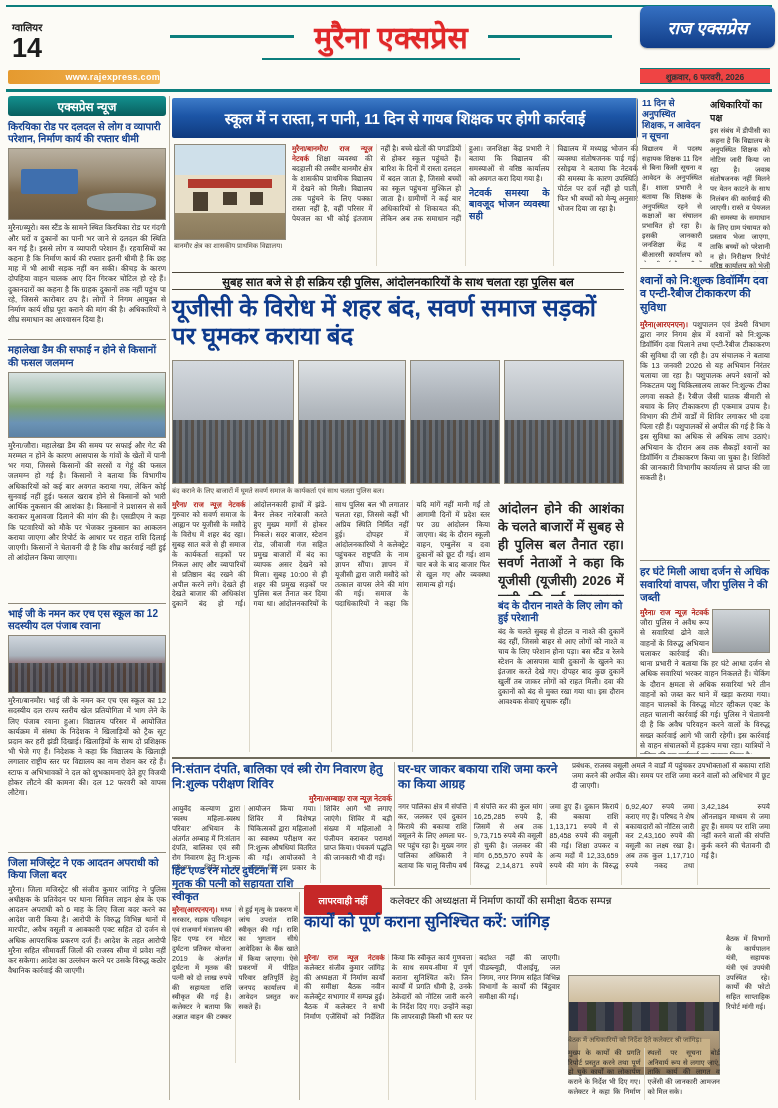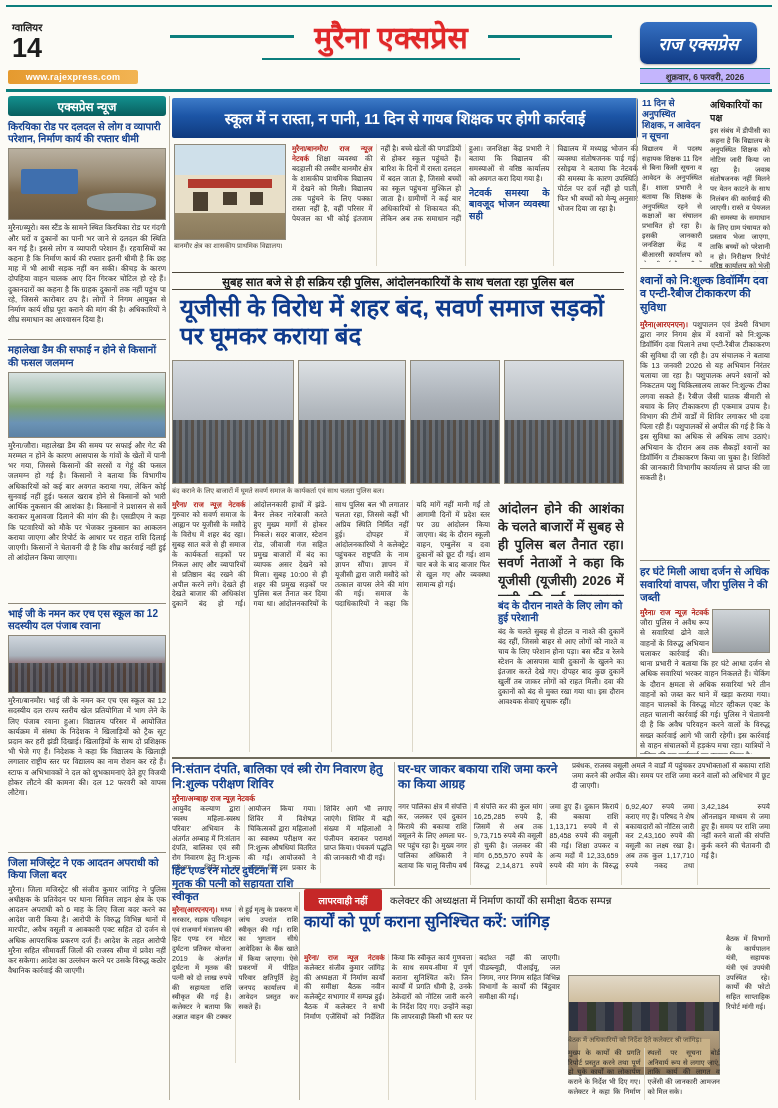--- a/index.html
+++ b/index.html
@@ -5,21 +5,21 @@
   *{margin:0;padding:0;box-sizing:border-box;}
   html,body{background:#e9e7e1;}
   body{font-family:"Liberation Sans","DejaVu Sans",sans-serif;}
   .page{position:relative;width:778px;height:1108px;margin:0 auto;background:#fcfbf6;overflow:hidden;color:#1d1d1d;}
   .abs{position:absolute;}
   .vline{position:absolute;width:1px;background:#b7b1a0;}
   .hline{position:absolute;height:1px;background:#8f897a;}
   .h-blue{color:#14418f;font-weight:bold;line-height:1.22;}
   .bt{font-size:7.4px;line-height:1.38;text-align:justify;color:#272727;overflow:hidden;}
   .cols{column-gap:8px;column-rule:1px solid #ddd8c9;}
-  .byline{color:#b3261e;font-weight:bold;}
+  .byline{color:#b3261e;font-weight:bold;text-align:right;}
   .cap{font-size:6.8px;color:#4a453a;line-height:1.25;overflow:hidden;}
   .ph{position:relative;overflow:hidden;border:1px solid #8f897a;}
   .crowd{position:absolute;left:0;right:0;bottom:0;height:52%;opacity:.85;
     background:repeating-linear-gradient(90deg,#3c4147 0 3px,#565c63 3px 6px,#4a3f35 6px 9px,#61666d 9px 12px);}
   .sep{border-top:1px solid #8f897a;margin:4px 0;}
   .sechead{height:20px;background:linear-gradient(180deg,#13918f,#085f5e);color:#fff;font-weight:bold;
     font-size:12px;display:flex;align-items:center;justify-content:center;border-radius:3px;}
   .banner{background:linear-gradient(180deg,#3d7bc8 0%,#1c55a6 45%,#0f3a7e 100%);color:#fff;font-weight:bold;
     display:flex;align-items:center;justify-content:center;text-align:center;border-radius:2px;}
   .redbox{background:#c62828;color:#fff;font-weight:bold;display:flex;align-items:center;justify-content:center;}
@@ -32,35 +32,35 @@
 <div class="page">
 
   <header>
     <div class="abs" style="left:6px;top:5px;width:766px;height:2px;background:#0c7e7d;"></div>
 
     <div class="abs" style="left:12px;top:20px;">
       <div style="font-size:10px;font-weight:bold;">ग्वालियर</div>
       <div style="font-size:27px;font-weight:bold;line-height:1.05;">14</div>
     </div>
 
-    <div class="abs" style="left:8px;top:70px;width:130px;height:14px;background:linear-gradient(90deg,#e59a2f,#f2b453);display:flex;align-items:center;justify-content:center;border-radius:2px;">
+    <div class="abs" style="left:8px;top:70px;width:152px;height:14px;background:linear-gradient(90deg,#e59a2f,#f2b453);display:flex;align-items:center;justify-content:flex-end;border-radius:2px;">
       <span style="font-size:9px;color:#fff;font-weight:bold;letter-spacing:.3px;">www.rajexpress.com</span>
     </div>
 
     <div class="abs" style="left:170px;top:16px;width:442px;display:flex;align-items:center;gap:20px;">
       <div style="flex:1;height:3px;background:#0c7e7d;"></div>
       <div style="font-size:30px;font-weight:bold;color:#e02828;white-space:nowrap;text-shadow:0 1px 0 #f6c9c9;">मुरैना एक्सप्रेस</div>
       <div style="flex:1;height:3px;background:#0c7e7d;"></div>
     </div>
     <div class="abs" style="left:262px;top:58px;width:258px;height:2px;background:#0c7e7d;"></div>
 
-    <div class="abs" style="left:640px;top:22px;width:117px;height:42px;background:linear-gradient(180deg,#3570c2,#113d88);border-radius:7px;display:flex;align-items:center;justify-content:center;box-shadow:0 1px 2px rgba(0,0,0,.3);">
+    <div class="abs" style="left:640px;top:6px;width:135px;height:42px;background:linear-gradient(180deg,#3570c2,#113d88);border-radius:7px;display:flex;align-items:center;justify-content:center;box-shadow:0 1px 2px rgba(0,0,0,.3);">
       <span style="color:#fff;font-weight:bold;font-style:italic;font-size:17px;">राज एक्सप्रेस</span>
     </div>
-    <div class="abs" style="left:640px;top:68px;width:130px;height:16px;background:#c4b5fd;border-top:1px solid #0c7e7d;border-bottom:1px solid #0c7e7d;display:flex;align-items:center;justify-content:center;">
+    <div class="abs" style="left:640px;top:68px;width:130px;height:16px;background:#ef4444;border-top:1px solid #0c7e7d;border-bottom:1px solid #0c7e7d;display:flex;align-items:center;justify-content:center;">
       <span style="font-size:8.5px;font-weight:bold;color:#333;">शुक्रवार, 6 फरवरी, 2026</span>
     </div>
 
     <div class="abs" style="left:6px;top:89px;width:766px;height:3px;background:#0c7e7d;"></div>
   </header>
 
   <aside class="abs" style="left:8px;top:96px;width:158px;height:1004px;">
     <div class="sechead">एक्सप्रेस न्यूज</div>
 
     <h3 class="h-blue" style="font-size:10px;margin:5px 0 3px;">किरयिका रोड पर दलदल से लोग व व्यापारी परेशान, निर्माण कार्य की रफ्तार धीमी</h3>
@@ -115,21 +115,21 @@
     </div>
     <div style="width:60px;">
       <b style="display:block;font-size:9.5px;color:#1a1a1a;font-weight:bold;">अधिकारियों का पक्ष</b>
       <p class="bt" style="height:146px;font-size:7px;margin-top:2px;">इस संबंध में डीपीसी का कहना है कि विद्यालय के अनुपस्थित शिक्षक को नोटिस जारी किया जा रहा है। जवाब संतोषजनक नहीं मिलने पर वेतन काटने के साथ निलंबन की कार्रवाई की जाएगी। रास्ते व पेयजल की समस्या के समाधान के लिए ग्राम पंचायत को प्रस्ताव भेजा जाएगा, ताकि बच्चों को परेशानी न हो। निरीक्षण रिपोर्ट वरिष्ठ कार्यालय को भेजी जा रही है और शीघ्र ही समस्या का निराकरण कराने का आश्वासन भी दिया गया।</p>
     </div>
   </section>
   <div class="hline" style="left:640px;top:268px;width:130px;"></div>
 
   <section>
     <div class="abs kicker" style="left:172px;top:272px;width:452px;height:18px;font-size:11.5px;">सुबह सात बजे से ही सक्रिय रही पुलिस, आंदोलनकारियों के साथ चलता रहा पुलिस बल</div>
-    <h1 class="abs" style="left:180px;top:294px;width:452px;height:62px;font-size:24px;font-weight:bold;color:#0e3a8c;line-height:1.18;">यूजीसी के विरोध में शहर बंद, सवर्ण समाज सड़कों पर घूमकर कराया बंद</h1>
+    <h1 class="abs" style="left:172px;top:294px;width:452px;height:62px;font-size:24px;font-weight:bold;color:#0e3a8c;line-height:1.18;">यूजीसी के विरोध में शहर बंद, सवर्ण समाज सड़कों पर घूमकर कराया बंद</h1>
 
     <div class="abs" style="left:172px;top:360px;width:452px;height:124px;display:flex;gap:4px;">
       <div class="ph" style="width:122px;background:linear-gradient(180deg,#d4d9de 0%,#b9bfc6 38%,#8f959c 100%);">
           <div class="crowd"></div>
         </div>
       <div class="ph" style="width:108px;background:linear-gradient(180deg,#dde1e4 0%,#b2b8be 40%,#84898f 100%);">
           <div class="crowd"></div>
         </div>
       <div class="ph" style="width:90px;background:linear-gradient(180deg,#ccd2d8 0%,#a7adb4 36%,#7b8086 100%);">
           <div class="crowd"></div>
@@ -195,21 +195,21 @@
     <p class="bt cols" style="height:158px;margin-top:3px;column-count:2;column-gap:7px;font-size:7px;">
       <span class="byline">मुरैना(आरएनएन)।</span>
       <span>मध्य सरकार, सड़क परिवहन एवं राजमार्ग मंत्रालय की हिट एण्ड रन मोटर दुर्घटना प्रतिकर योजना 2019 के अंतर्गत दुर्घटना में मृतक की पत्नी को दो लाख रुपये की सहायता राशि स्वीकृत की गई है। कलेक्टर ने बताया कि अज्ञात वाहन की टक्कर से हुई मृत्यु के प्रकरण में जांच उपरांत राशि स्वीकृत की गई। राशि का भुगतान सीधे आवेदिका के बैंक खाते में किया जाएगा। ऐसे प्रकरणों में पीड़ित परिवार क्षतिपूर्ति हेतु जनपद कार्यालय में आवेदन प्रस्तुत कर सकते हैं।</span>
     </p>
   </section>
 
   <div class="vline" style="left:299px;top:892px;height:208px;"></div>
 
   <section class="abs" style="left:304px;top:890px;width:466px;height:210px;">
     <div style="display:flex;align-items:center;gap:8px;height:20px;">
-      <div class="redbox" style="min-width:78px;height:22px;font-size:9.5px;padding:0 8px;border-radius:2px;">लापरवाही नहीं</div>
+      <div class="redbox" style="min-width:78px;height:30px;font-size:9.5px;padding:0 8px;border-radius:2px;">लापरवाही नहीं</div>
       <div style="font-size:10px;font-weight:normal;color:#1a1a1a;">कलेक्टर की अध्यक्षता में निर्माण कार्यों की समीक्षा बैठक सम्पन्न</div>
     </div>
     <h2 style="margin-top:3px;width:345px;font-size:16px;font-weight:bold;color:#0e3a8c;line-height:1.15;">कार्यों को पूर्ण कराना सुनिश्चित करें: जांगिड़</h2>
 
     <div class="abs bt cols" style="left:0;top:64px;width:256px;height:146px;column-count:3;column-gap:7px;font-size:7.1px;">
       <span class="byline">मुरैना/ राज न्यूज़ नेटवर्क</span>
       <span>कलेक्टर संजीव कुमार जांगिड़ की अध्यक्षता में निर्माण कार्यों की समीक्षा बैठक नवीन कलेक्ट्रेट सभागार में सम्पन्न हुई। बैठक में कलेक्टर ने सभी निर्माण एजेंसियों को निर्देशित किया कि स्वीकृत कार्य गुणवत्ता के साथ समय-सीमा में पूर्ण कराना सुनिश्चित करें। जिन कार्यों में प्रगति धीमी है, उनके ठेकेदारों को नोटिस जारी करने के निर्देश दिए गए। उन्होंने कहा कि लापरवाही किसी भी स्तर पर बर्दाश्त नहीं की जाएगी। पीडब्ल्यूडी, पीआईयू, जल निगम, नगर निगम सहित विभिन्न विभागों के कार्यों की बिंदुवार समीक्षा की गई।</span>
     </div>
 
     <div class="abs ph" style="left:264px;top:44px;width:152px;height:100px;background:linear-gradient(180deg,#e2d9c8 0%,#cdbb9a 30%,#8a7458 100%);">

